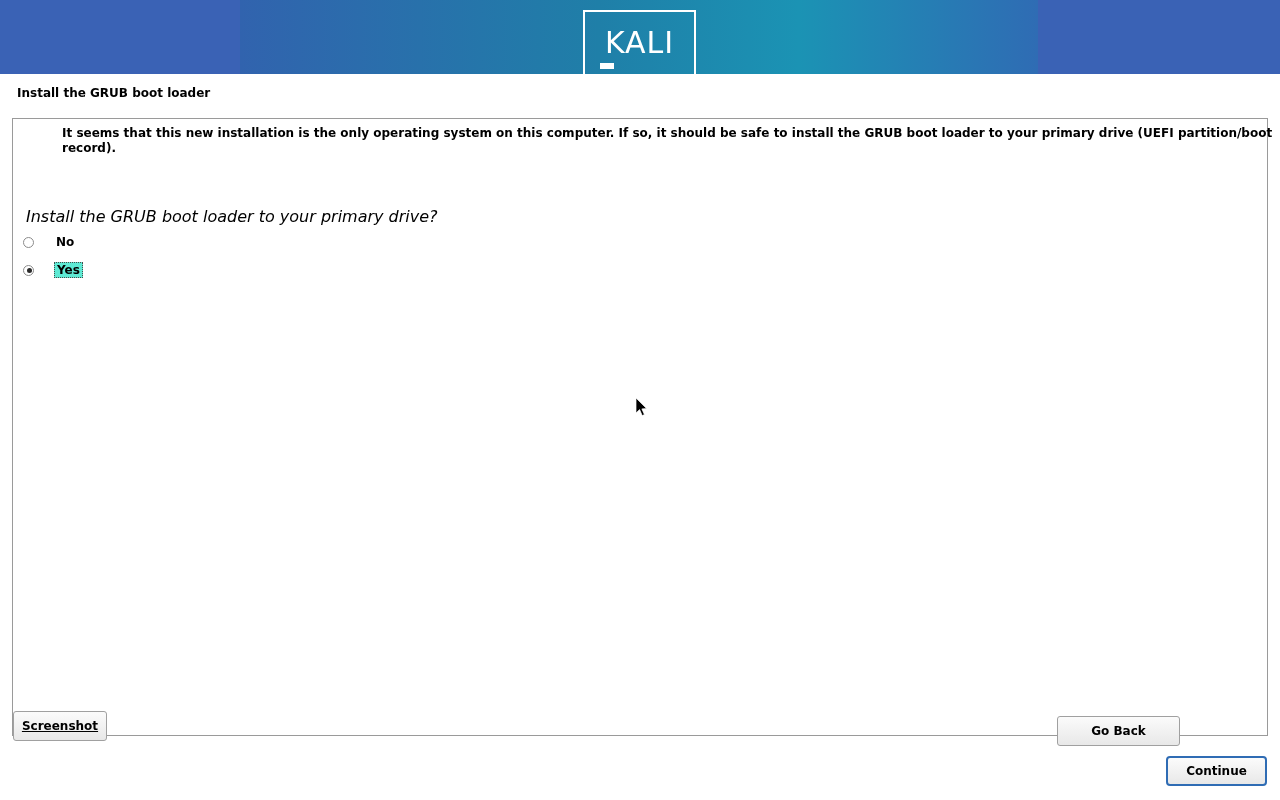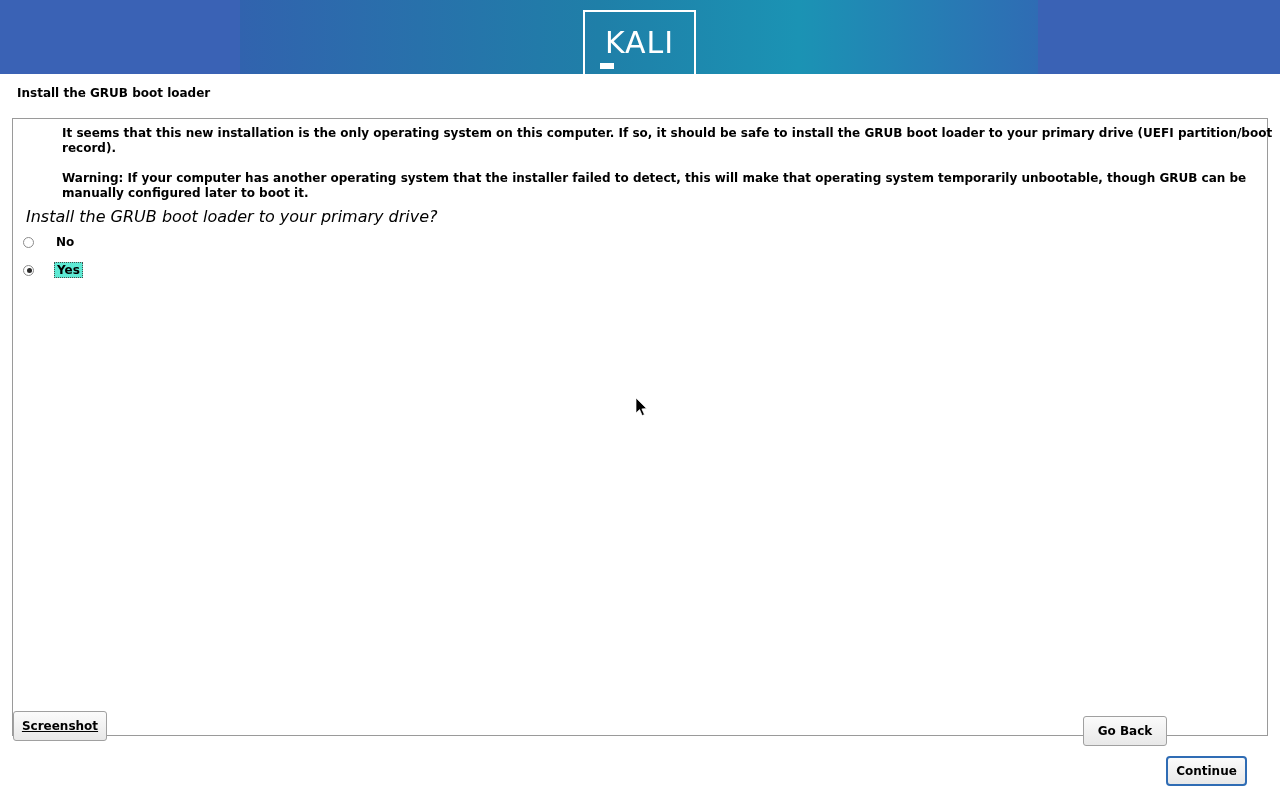--- a/index.html
+++ b/index.html
@@ -158,44 +158,43 @@
     font-family: "DejaVu Sans", sans-serif;
     font-size: 12px;
     font-weight: bold;
     color: #000000;
     display: flex;
     align-items: center;
     justify-content: center;
     cursor: default;
   }
   .btn-screenshot { left: 13px; top: 711px; width: 94px; text-decoration: underline; }
-  .btn-goback { left: 1057px; top: 716px; width: 84px; margin-left: 26px; }
+  .btn-goback { left: 1057px; top: 716px; width: 123px; }
   .btn-continue {
-    left: 1166px; top: 756px; width: 81px;
+    left: 1166px; top: 756px; width: 101px;
     border: 2px solid #2f6cb4;
     border-radius: 4px;
   }
 </style>
 </head>
 <body>
 
 <div class="banner">
   <div class="banner-gradient"></div>
   <div class="banner-logo">
     <span class="banner-logo-text">KALI</span>
   </div>
   <div class="banner-notch"></div>
 </div>
 
 <div class="page-title">Install the GRUB boot loader</div>
 
 <div class="main-frame">
 
   <div class="para p1">It seems that this new installation is the only operating system on this computer. If so, it should be safe to install the GRUB boot loader to your primary drive (UEFI partition/boot record).</div>
-  <div class="para p2">Warning: If your computer has another operating system that the installer failed to detect, this will make that operating system temporarily unbootable, though GRUB can be manually configured later to boot it.</div>
   <div class="question">Install the GRUB boot loader to your primary drive?</div>
 
   <div class="radio-row r1">
     <span class="radio"></span>
     <span class="radio-label">No</span>
   </div>
 
   <div class="radio-row r2">
     <span class="radio checked"></span>
     <span class="radio-label focused">Yes</span>

